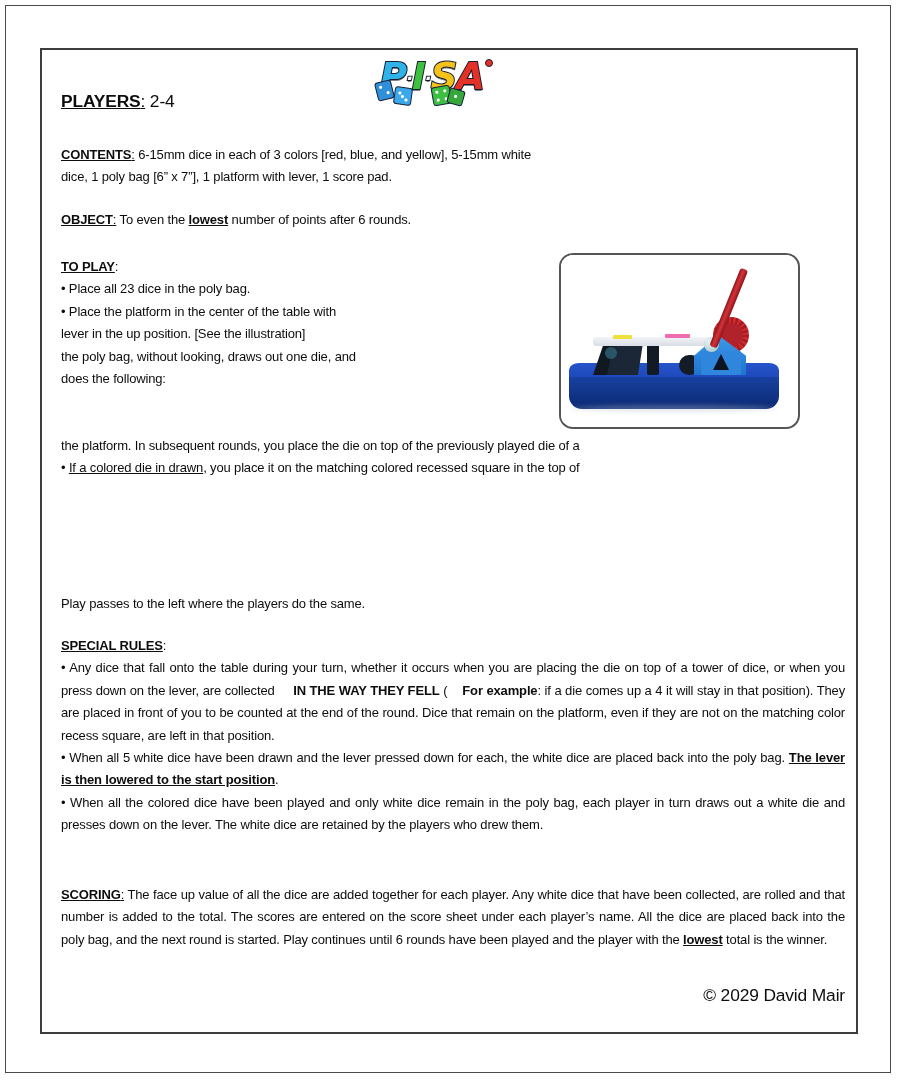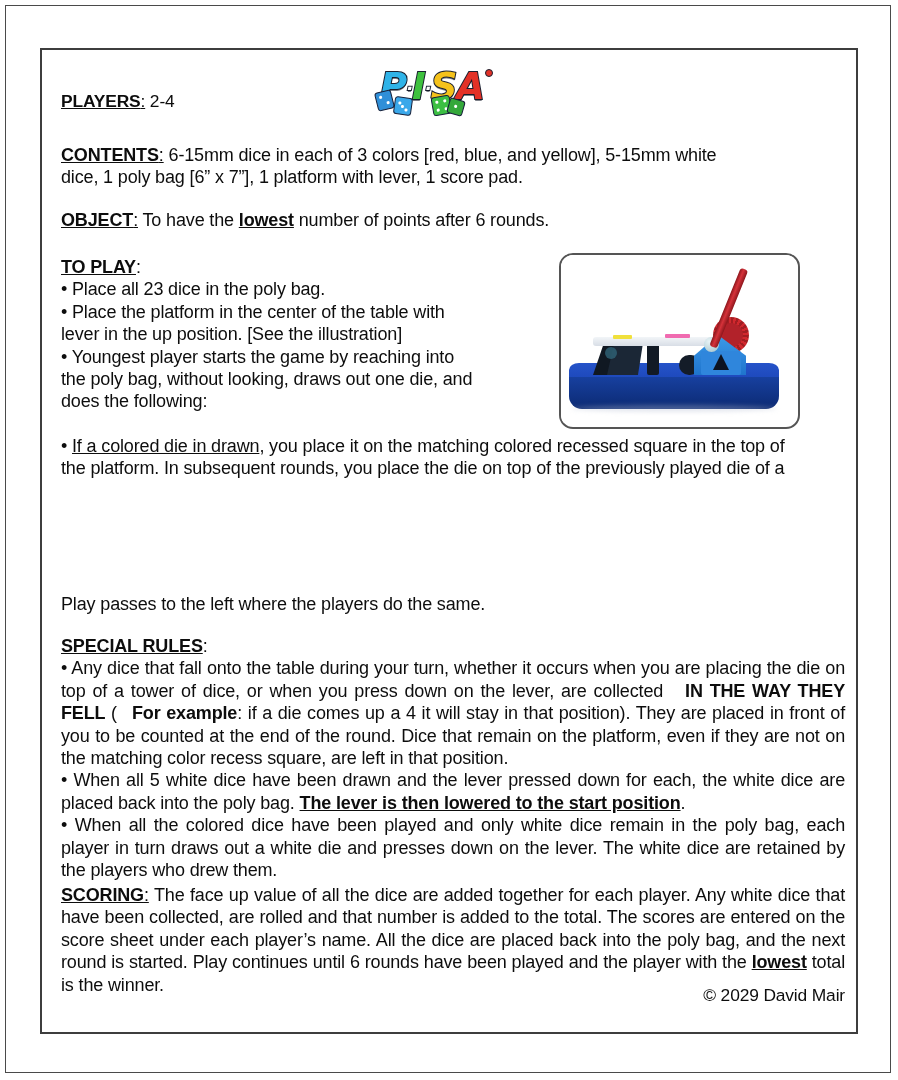--- a/index.html
+++ b/index.html
@@ -38,27 +38,27 @@
     width: 818px;
     height: 986px;
     border: 2px solid #3d3d3d;
     box-sizing: border-box;
     background: #ffffff;
   }
 
   .logo-wrap {
     position: absolute;
     left: 330px;
-    top: 13px;
+    top: 3px;
     width: 120px;
     height: 62px;
   }
 
   .line {
-    font-size: 18px;
+    font-size: 13px;
     line-height: 22.4px;
     letter-spacing: -0.15px;
     color: #0d0d0d;
   }
   .bu { font-weight: bold; text-decoration: underline; }
   .b { font-weight: bold; margin-left: 15px; }
   .u { text-decoration: underline; }
   .bold-u { font-weight: bold; text-decoration: underline; }
 
   .players-row {
@@ -389,29 +389,28 @@
     <div id="content-positioner"></div>
 
     <div class="players-row line"><span class="bu">PLAYERS</span><span class="u">:</span><span> 2-4</span></div>
 
     <div class="contents-blk line">
       <div><span class="bu">CONTENTS</span><span class="u">:</span><span> 6-15mm dice in each of 3 colors [red, blue, and yellow], 5-15mm white</span></div>
       <div>dice, 1 poly bag [6” x 7”],  1 platform with lever, 1 score pad.</div>
     </div>
 
     <div class="object-blk line">
-      <span class="bu">OBJECT</span><span class="u">:</span><span> To have the </span><span class="bu">lowest</span><span> number of points after 6 rounds.</span>
+      <span class="bu">OBJECT</span><span class="u">:</span><span> To even the </span><span class="bu">lowest</span><span> number of points after 6 rounds.</span>
     </div>
 
     <div class="toplay-blk line">
       <div class="nojust"><span class="bu">TO PLAY</span><span>:</span></div>
       <div class="nojust">•  Place all 23 dice in the poly bag.</div>
       <div>• Place the platform in the center of the table with</div>
       <div class="nojust">lever in the up position.    [See the illustration]</div>
-      <div>• Youngest player starts the game by reaching into</div>
       <div>the poly bag, without looking, draws out one die, and</div>
       <div class="nojust">does the following:</div>
     </div>
 
     <div class="photo">
       <div class="photo-scene">
         <div class="base-top"></div>
         <div class="base-front"></div>
         <div class="base-shadow"></div>
         <div class="wedge-left"></div>
@@ -426,22 +425,22 @@
         <div class="gear-core"></div>
         <div class="lever-house"></div>
         <div class="house-face"></div>
         <div class="house-slot"></div>
         <div class="pivot"></div>
         <div class="lever-arm"></div>
       </div>
     </div>
 
     <div class="mid-blk line">
+      <div>the platform. In subsequent rounds, you place the die on top of the previously played die of a</div>
       <div><span>• </span><span class="u">If a colored die in drawn</span><span>, you place it on the matching colored recessed square in the top of</span></div>
-      <div>the platform. In subsequent rounds, you place the die on top of the previously played die of a</div>
     </div>
 
 
     <div class="playpass-blk line">Play passes to the left where the players do the same.</div>
 
     <div class="special-blk line">
       <p class="lastline"><span class="bu">SPECIAL RULES</span><span>:</span></p>
       <p><span>• Any dice that fall onto the table during your turn, whether it occurs when you are placing the die on top of a tower of dice, or when you press down on the lever, are collected </span><span class="b">IN THE WAY THEY FELL</span><span> (</span><span class="b">For example</span><span>: if a die comes up a 4 it will stay in that position). They are placed in front of you to be counted at the end of the round. Dice that remain on the platform, even if they are not on the matching color recess square, are left in that position.</span></p>
       <p><span>• When all 5 white dice have been drawn and the lever pressed down for each, the white dice are placed back into the poly bag. </span><span class="bold-u">The lever is then lowered to the start position</span><span>.</span></p>
       <p>• When all the colored dice have been played and only white dice remain in the poly bag, each player in turn draws out a white die and presses down on the lever. The white dice are retained by the players who drew them.</p>

